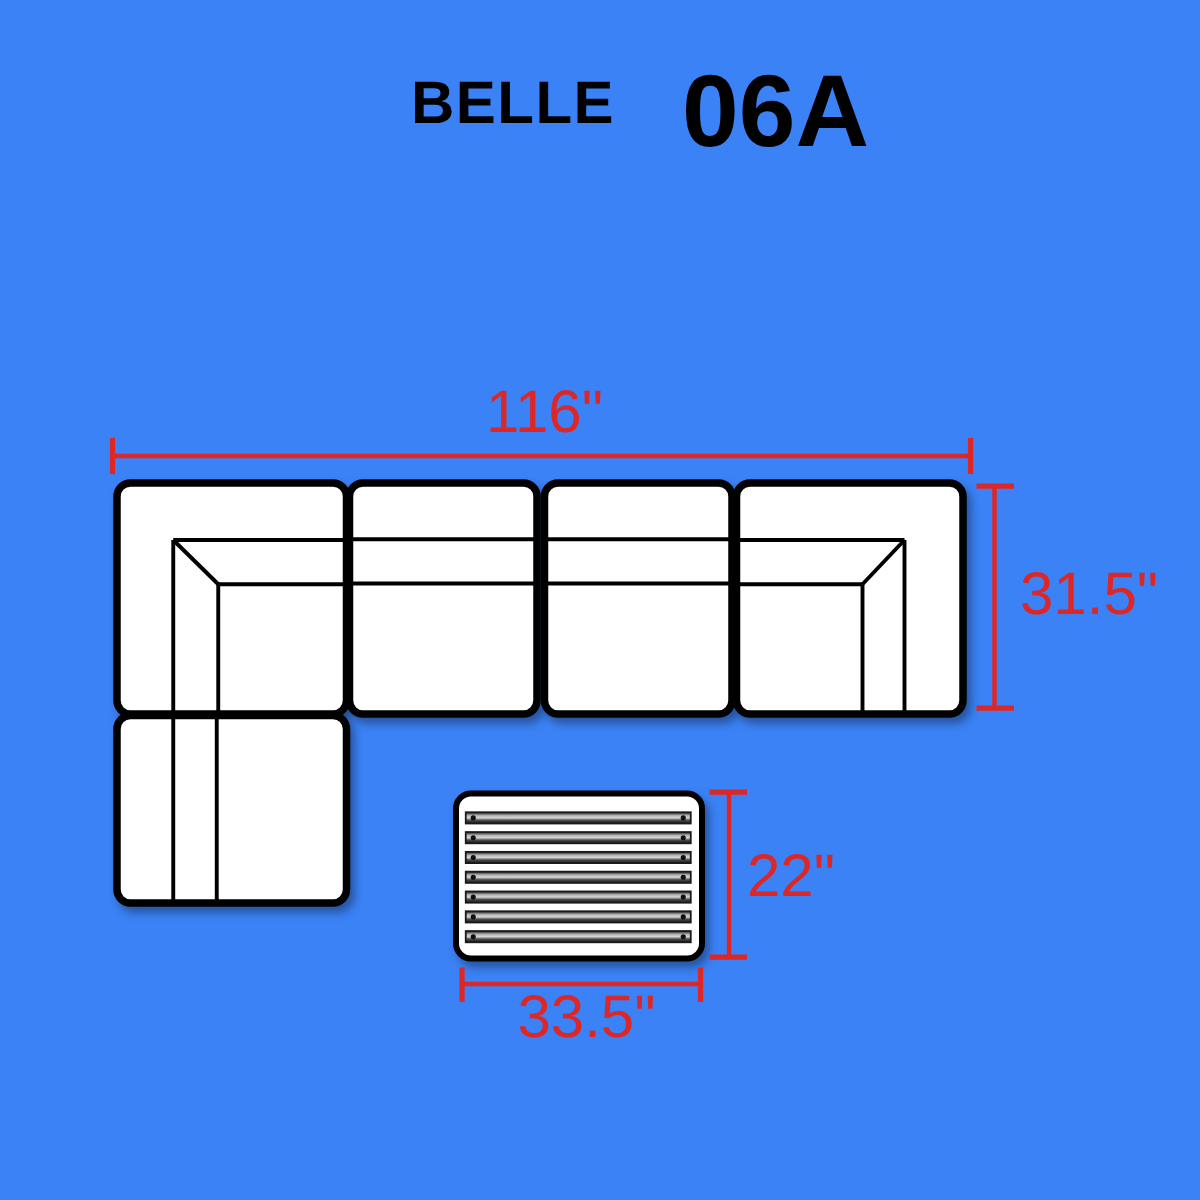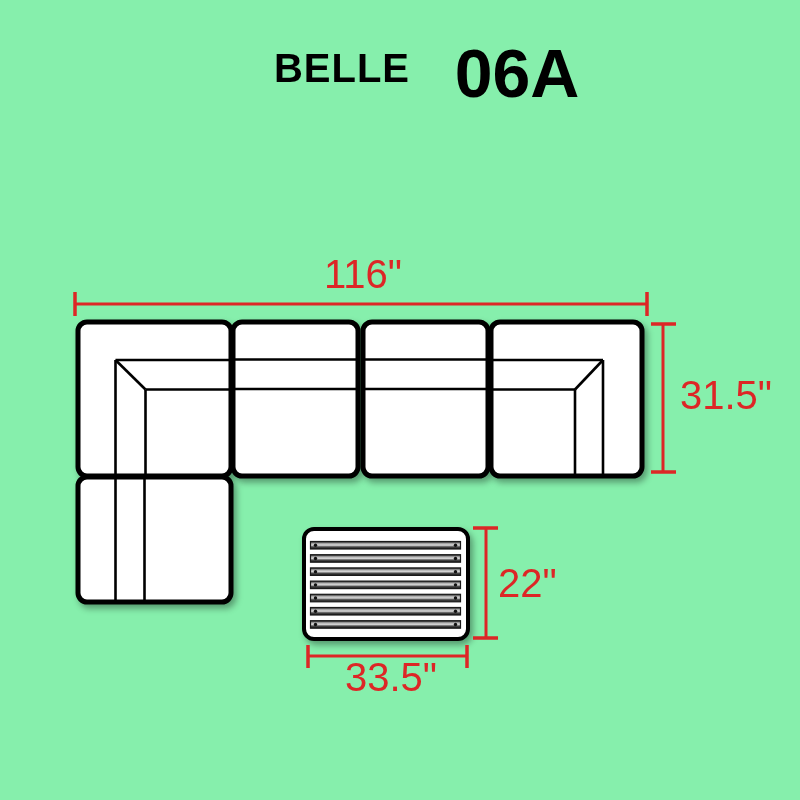--- a/index.html
+++ b/index.html
@@ -4,21 +4,21 @@
 <style>
   html, body {
     margin: 0;
     padding: 0;
     background: #ffffff;
   }
   .canvas {
     position: relative;
     width: 800px;
     height: 800px;
-    background: #86efac;
+    background: #3b82f6;
     overflow: hidden;
     font-family: "Liberation Sans", sans-serif;
   }
   svg { display: block; }
 
   
   .piece-outline {
     fill: #ffffff;
     stroke: var(--ink, #000000);
     stroke-width: 5;

